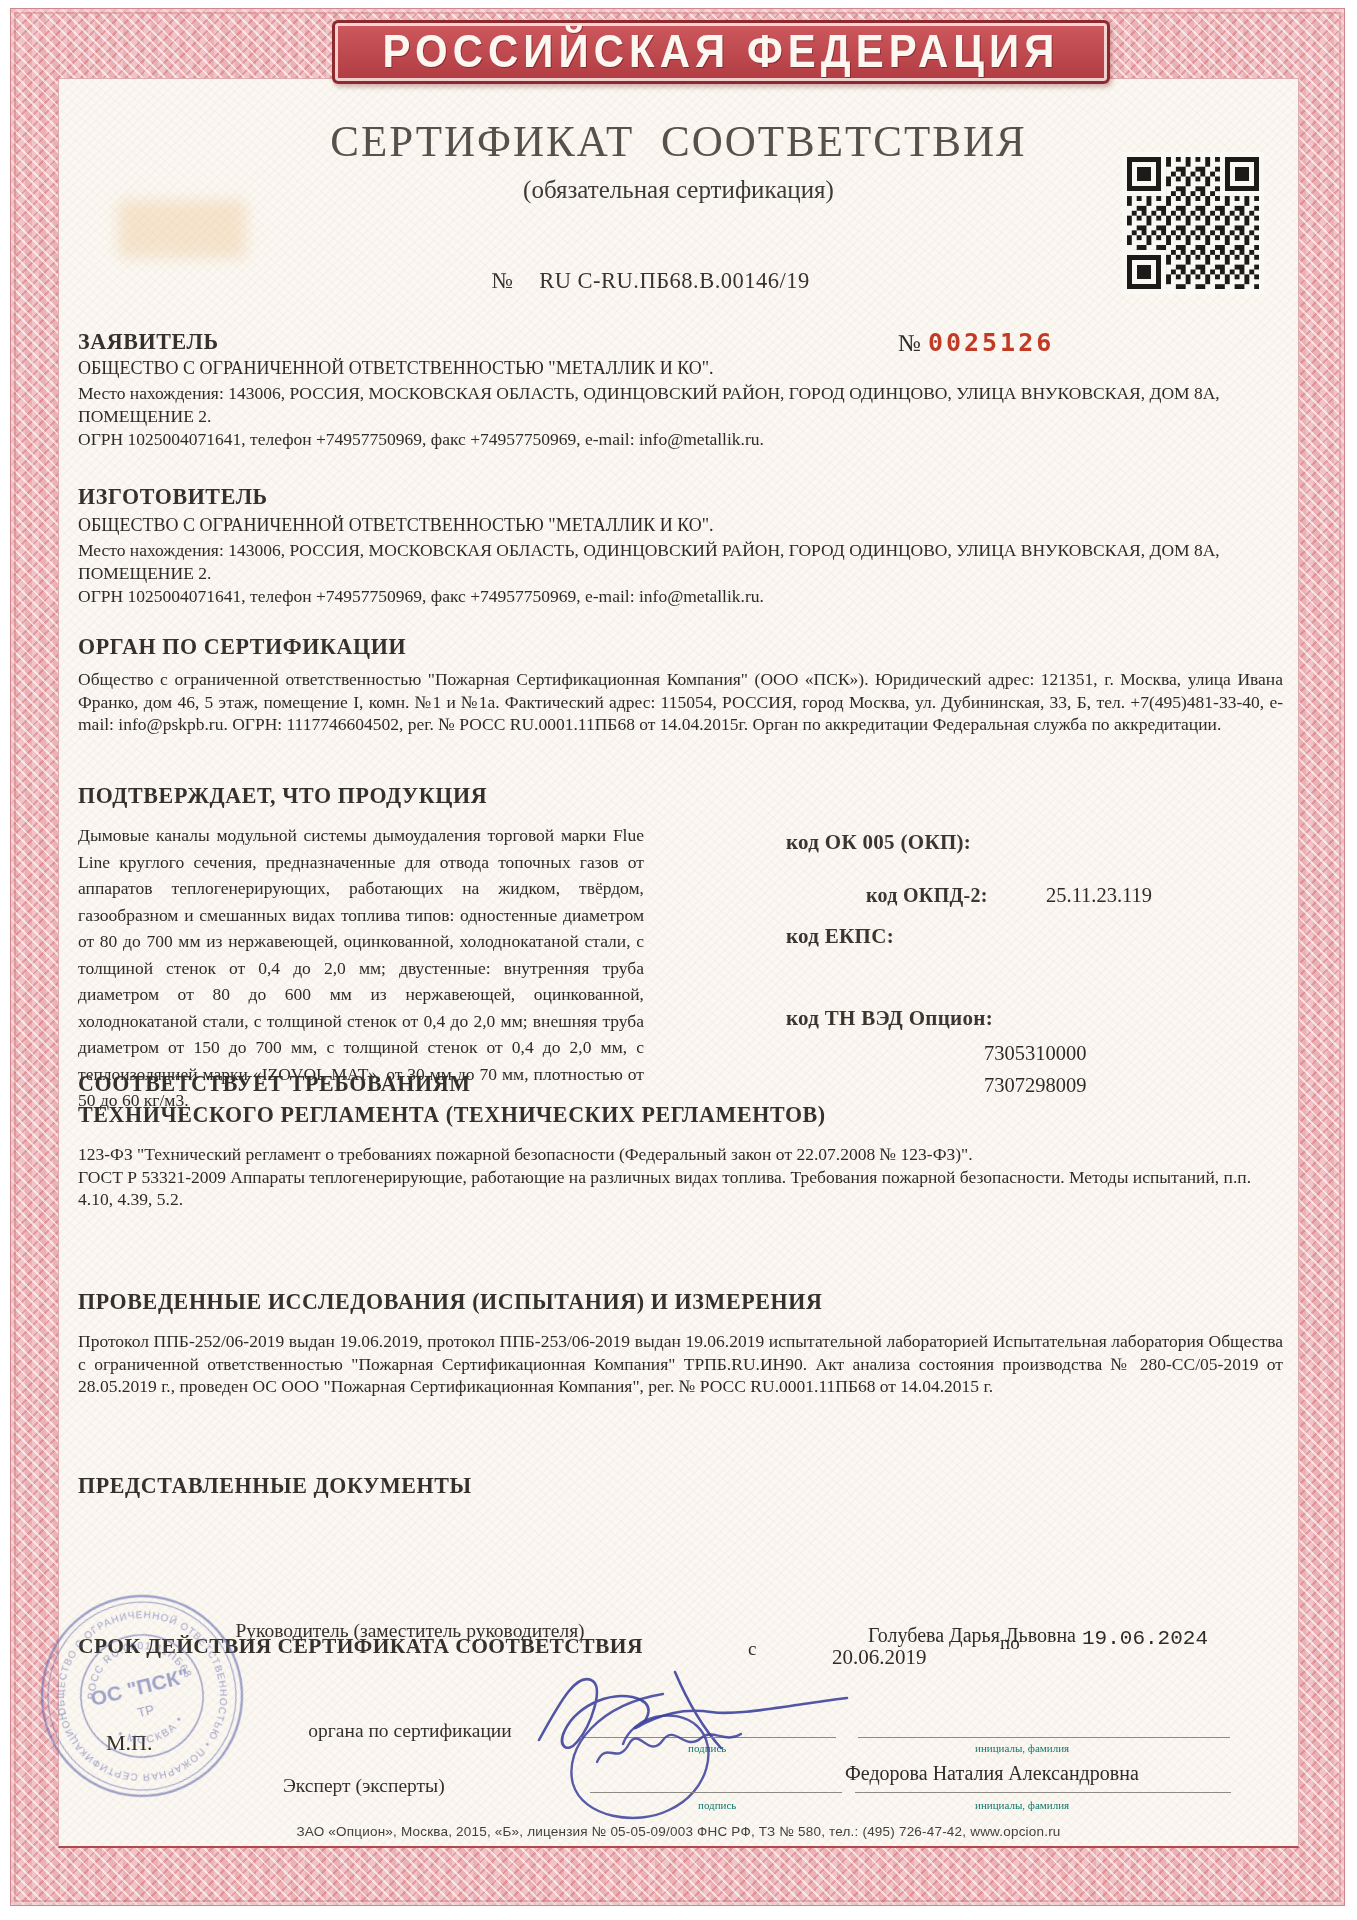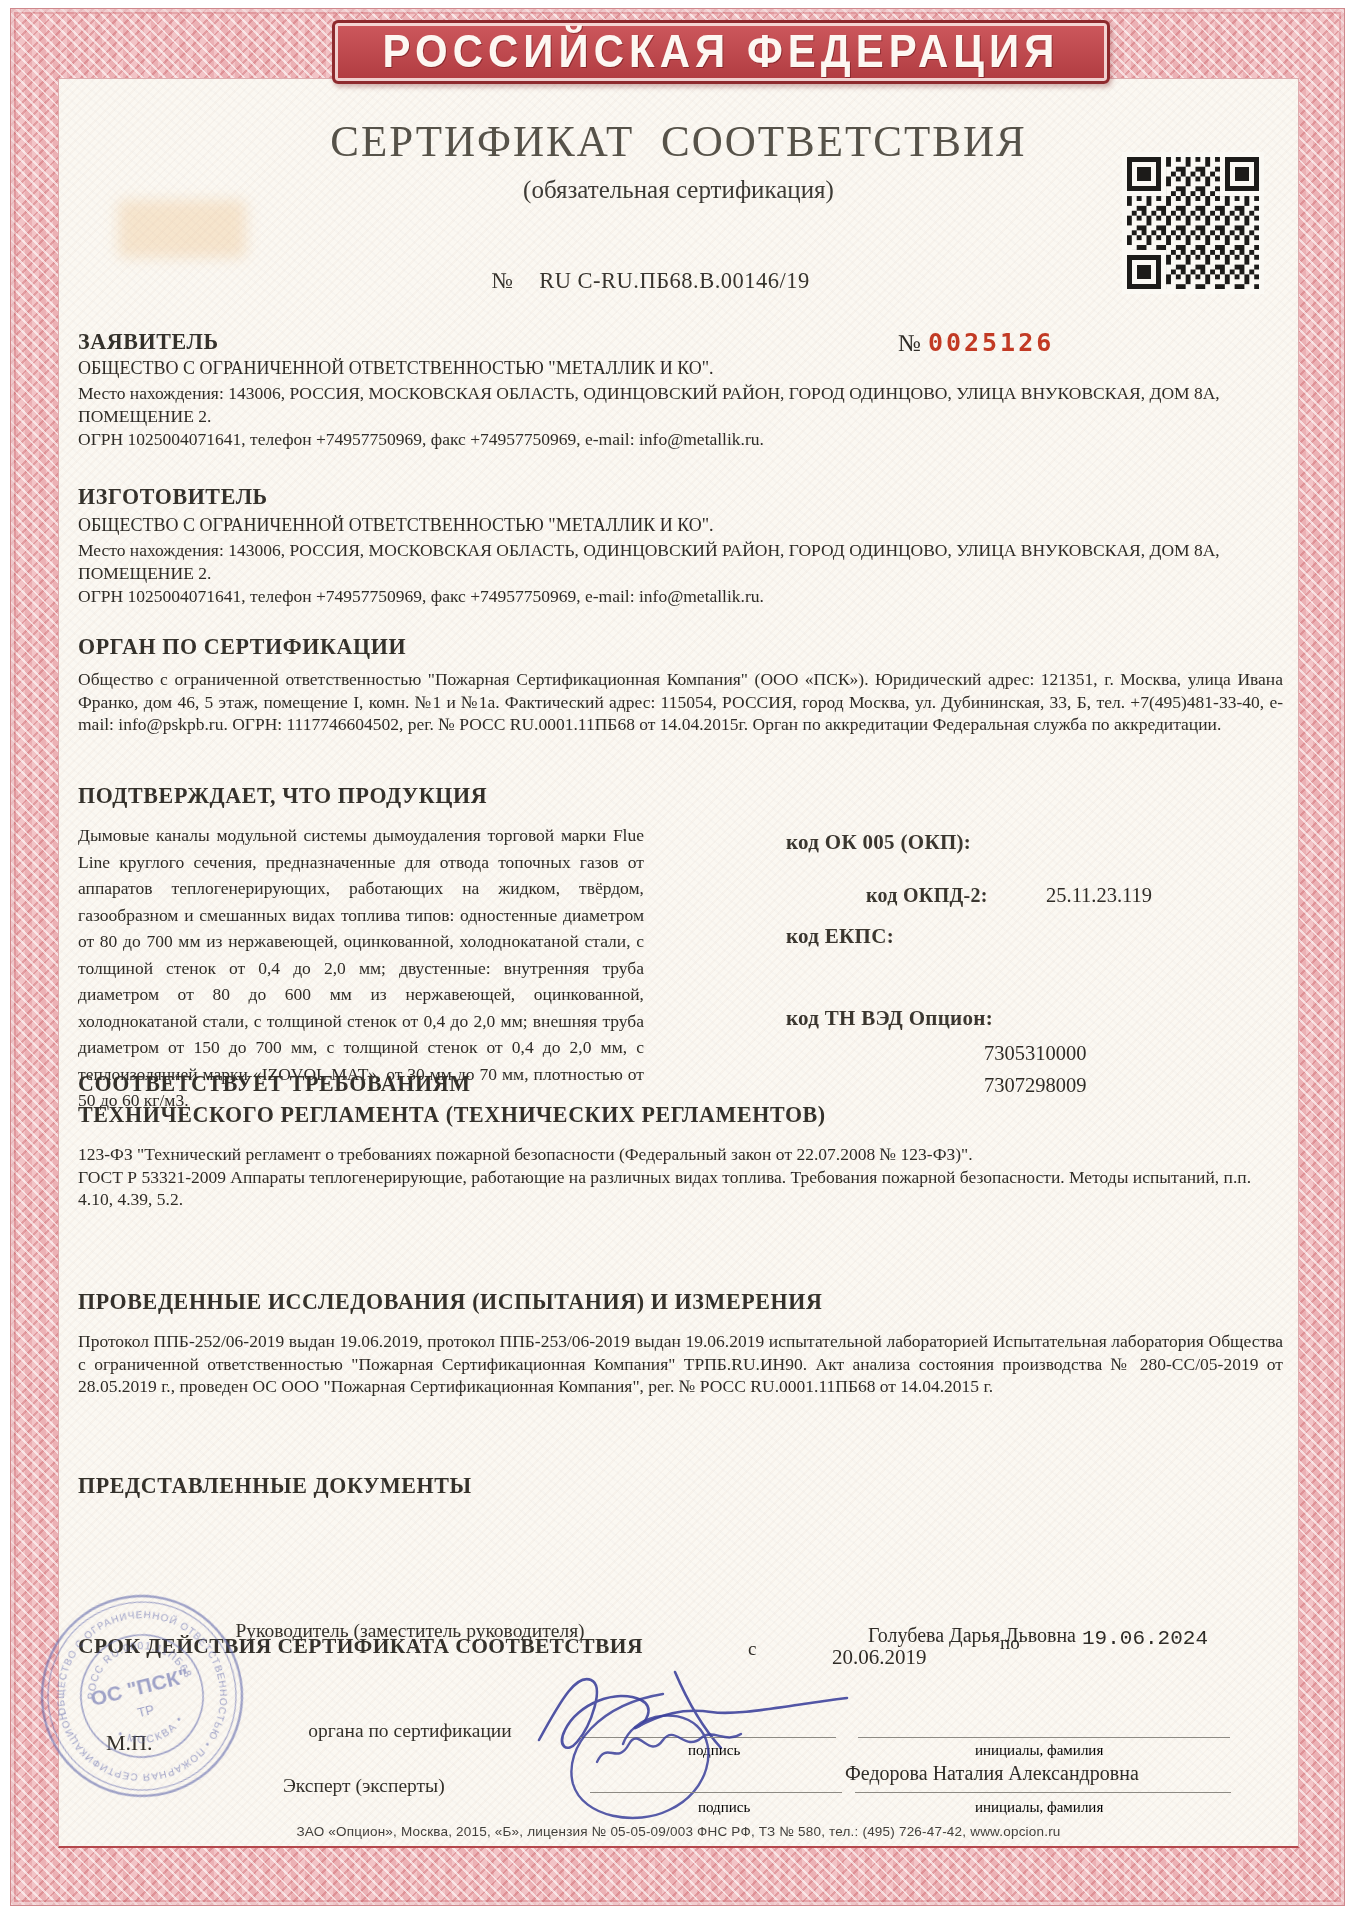--- a/index.html
+++ b/index.html
@@ -50,21 +50,21 @@
   .pre{white-space:pre-line;}
 
   .form-no{left:898px;top:328px;font-size:24px;color:#2f2c27;}
   .form-no .digits{font-family:"DejaVu Sans Mono",monospace;font-weight:bold;color:#c23a24;
     letter-spacing:3px;margin-left:7px;font-size:25px;}
 
   .code-label{font-weight:bold;font-size:21px;color:#3a362f;letter-spacing:.3px;}
   .code-value{font-size:20.5px;color:#2e2b26;}
 
   .validity-label{font-weight:bold;font-size:21.5px;letter-spacing:.4px;color:#34312b;}
-  .small-cap{font-size:15px;color:#000000;}
+  .small-cap{font-size:11px;color:#0f766e;}
   .sig-line{border-top:1.3px solid #8d8a83;height:0;}
   .role-txt{font-size:19.5px;color:#33302a;text-align:center;}
   .name-txt{font-size:20px;color:#2f2c27;}
 
   .footer-txt{left:0;right:0;top:1824px;text-align:center;font-family:"Liberation Sans",sans-serif;
     font-size:13.5px;color:#413f3b;letter-spacing:.2px;}
 
   .stamp{position:absolute;left:30px;top:1582px;width:224px;height:228px;opacity:.58;
     transform:rotate(-14deg);filter:blur(.3px);}
   .sig-svg{position:absolute;}

